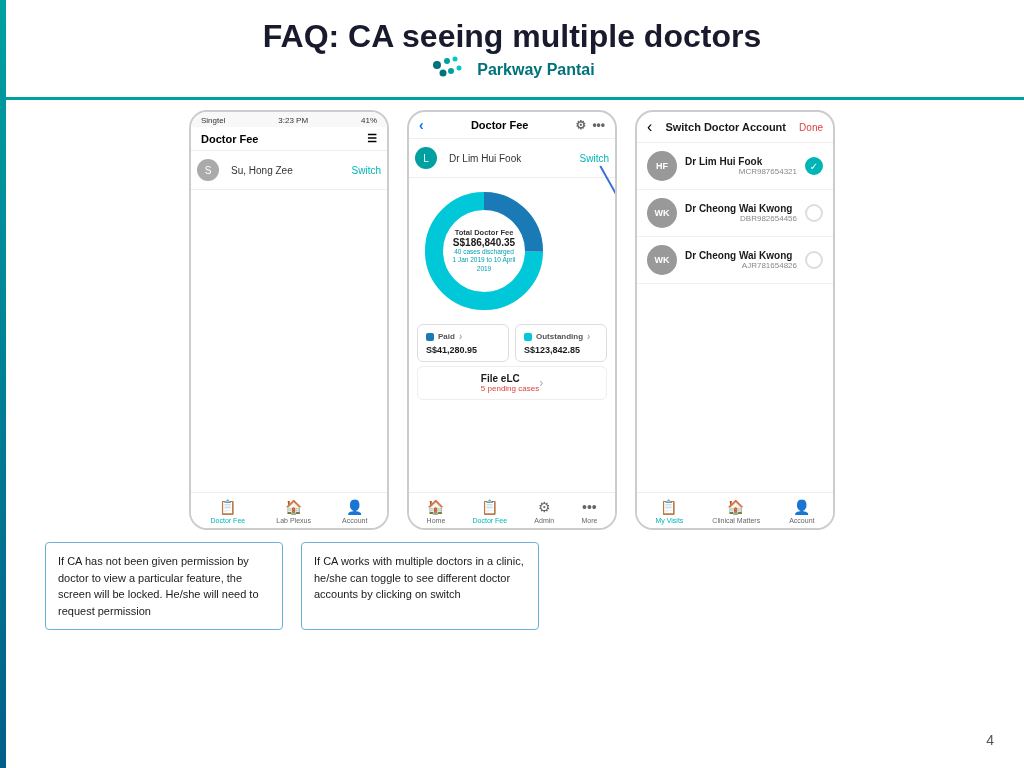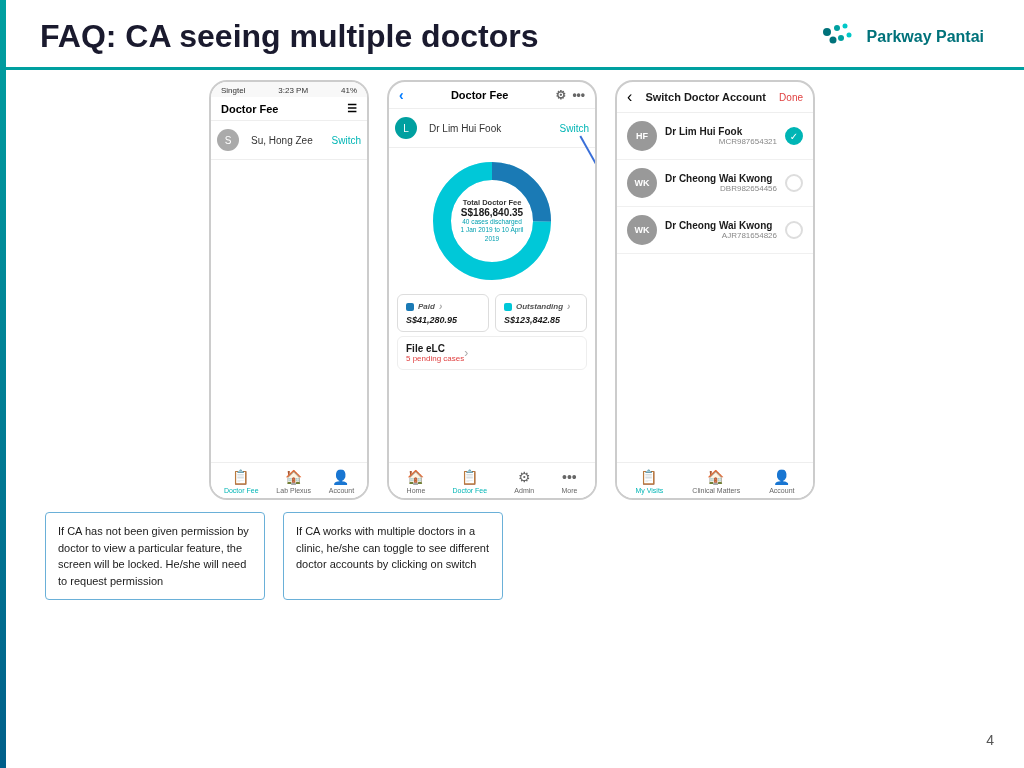--- a/index.html
+++ b/index.html
@@ -11,20 +11,21 @@
       overflow: hidden;
     }
 
     
     .header {
       display: flex;
       align-items: center;
       justify-content: space-between;
       padding: 18px 40px 12px 40px;
       border-bottom: 3px solid #00a0a0;
+      flex-direction: column;
     }
     .header-title {
       font-size: 32px;
       font-weight: bold;
       color: #1a1a2e;
     }
     .logo-area {
       display: flex;
       align-items: center;
       gap: 8px;
@@ -49,21 +50,21 @@
 
     
     .phone {
       border: 2px solid #ccc;
       border-radius: 18px;
       background: #fff;
       overflow: hidden;
       position: relative;
       flex-shrink: 0;
     }
-    .phone1 { width: 160px; height: 420px; }
+    .phone1 { width: 200px; height: 420px; }
     .phone2 { width: 210px; height: 420px; }
     .phone3 { width: 200px; height: 420px; }
 
     
     .status-bar {
       display: flex;
       justify-content: space-between;
       align-items: center;
       padding: 4px 10px 2px;
       font-size: 8px;
@@ -174,21 +175,20 @@
     }
     .nav-item.active { color: #00b5b5; }
     .nav-icon {
       font-size: 14px;
     }
 
     
     .donut-container {
       display: flex;
       flex-direction: column;
-      align-items: center;
       padding: 8px 10px 4px;
     }
     .donut-wrap {
       position: relative;
       width: 130px;
       height: 130px;
     }
     .donut-wrap svg {
       width: 130px;
       height: 130px;
@@ -213,21 +213,20 @@
     .donut-sub {
       font-size: 6.5px;
       color: #00a0b0;
       line-height: 1.3;
       text-align: center;
     }
     .fee-boxes {
       display: flex;
       gap: 6px;
       margin: 4px 8px;
-      font-style: italic;
     }
     .fee-box {
       flex: 1;
       border: 1px solid #ddd;
       border-radius: 6px;
       padding: 6px 8px;
     }
     .fee-box-label {
       display: flex;
       align-items: center;
@@ -249,21 +248,21 @@
       color: #1a1a1a;
     }
     .fee-chevron {
       float: right;
       color: #aaa;
       font-size: 10px;
     }
     .file-row {
       display: flex;
       align-items: center;
-      justify-content: flex-start;
+      justify-content: center;
       margin: 4px 8px;
       border: 1px solid #eee;
       border-radius: 6px;
       padding: 6px 8px;
     }
     .file-row-left .file-title {
       font-size: 10px;
       font-weight: bold;
       color: #1a1a1a;
     }
@@ -352,21 +351,21 @@
       justify-content: flex-start;
       padding: 0 5px;
     }
     .caption-box {
       border: 1.5px solid #6ab0d8;
       border-radius: 4px;
       padding: 10px 12px;
       font-size: 11px;
       color: #1a1a1a;
       line-height: 1.5;
-      width: 220px;
+      width: 238px;
       flex-shrink: 0;
     }
     .page-number {
       position: absolute;
       bottom: 20px;
       right: 30px;
       font-size: 14px;
       color: #555;
     }
 

